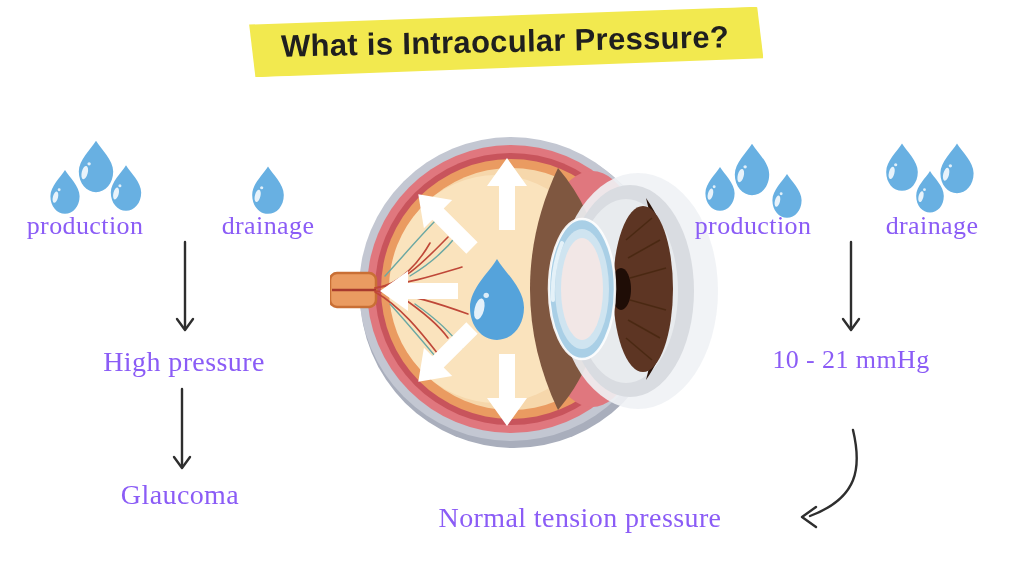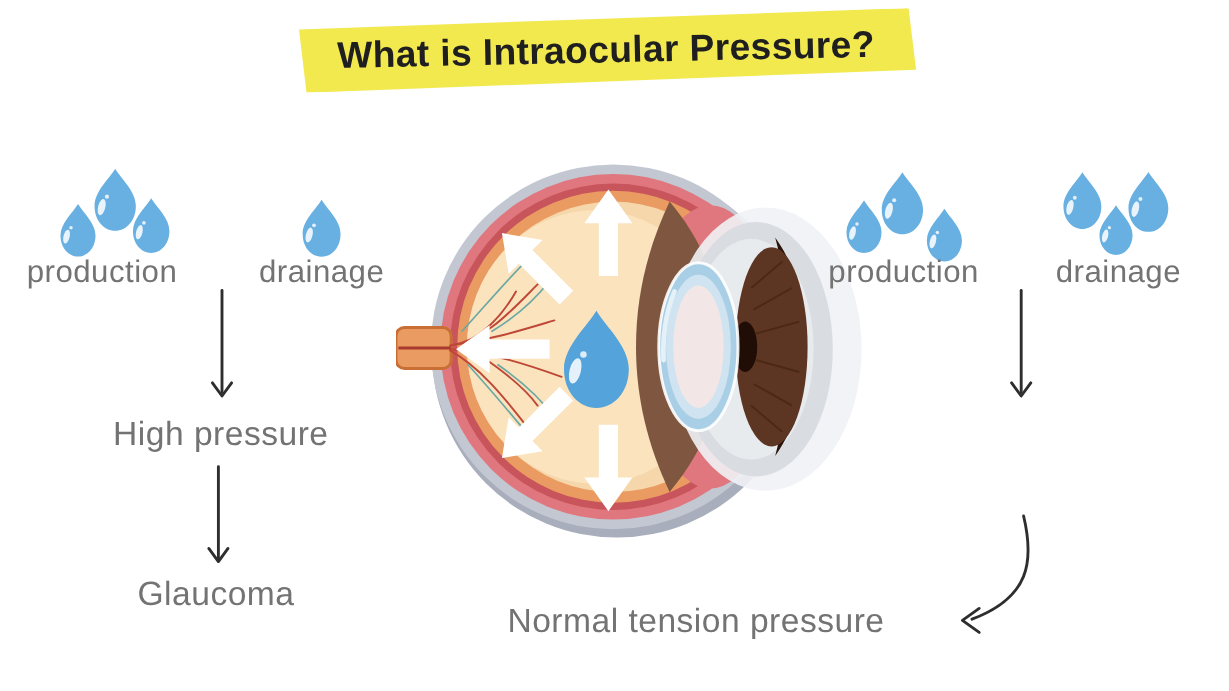--- a/index.html
+++ b/index.html
@@ -2,21 +2,21 @@
 <html><head>
 <meta charset="utf-8">
 <style>
   html,body{margin:0;padding:0;background:#ffffff;}
   #canvas{
     position:relative;width:1024px;height:576px;background:#ffffff;overflow:hidden;
     font-family:"Liberation Sans", sans-serif;color:#2d2d2d;
   }
   .abs{position:absolute;}
   .label{position:absolute;transform:translateX(-50%);white-space:nowrap;
-         font-size:26px;letter-spacing:.4px;color:#737373;line-height:1;}
+         font-size:26px;letter-spacing:.4px;color:#8b5cf6;line-height:1;font-family:Liberation Serif, serif;}
   .label.big{font-size:28px;}
   .title-highlight{
     position:absolute;left:247px;top:12px;width:516px;height:60px;
     background:#f2e94f;transform:rotate(-1.2deg);
     border-radius:8px;
     clip-path:polygon(0.5% 12%, 99% 0%, 100% 86%, 1.5% 100%);
     display:flex;align-items:center;justify-content:center;
   }
   .title-text{font-size:31px;font-weight:600;color:#1f1f1f;letter-spacing:.3px;}
   svg{display:block;}
@@ -158,14 +158,15 @@
     </g>
   </svg>
 
   <div class="label" style="left:85px;top:213px;">production</div>
   <div class="label" style="left:268px;top:213px;">drainage</div>
   <div class="label big" style="left:184px;top:348px;">High pressure</div>
   <div class="label big" style="left:180px;top:481px;">Glaucoma</div>
 
   <div class="label" style="left:753px;top:213px;">production</div>
   <div class="label" style="left:932px;top:213px;">drainage</div>
+  <div class="label" style="left:851px;top:347px;">10 - 21 mmHg</div>
   <div class="label big" style="left:580px;top:504px;">Normal tension pressure</div>
 </div>
 
 </body></html>

